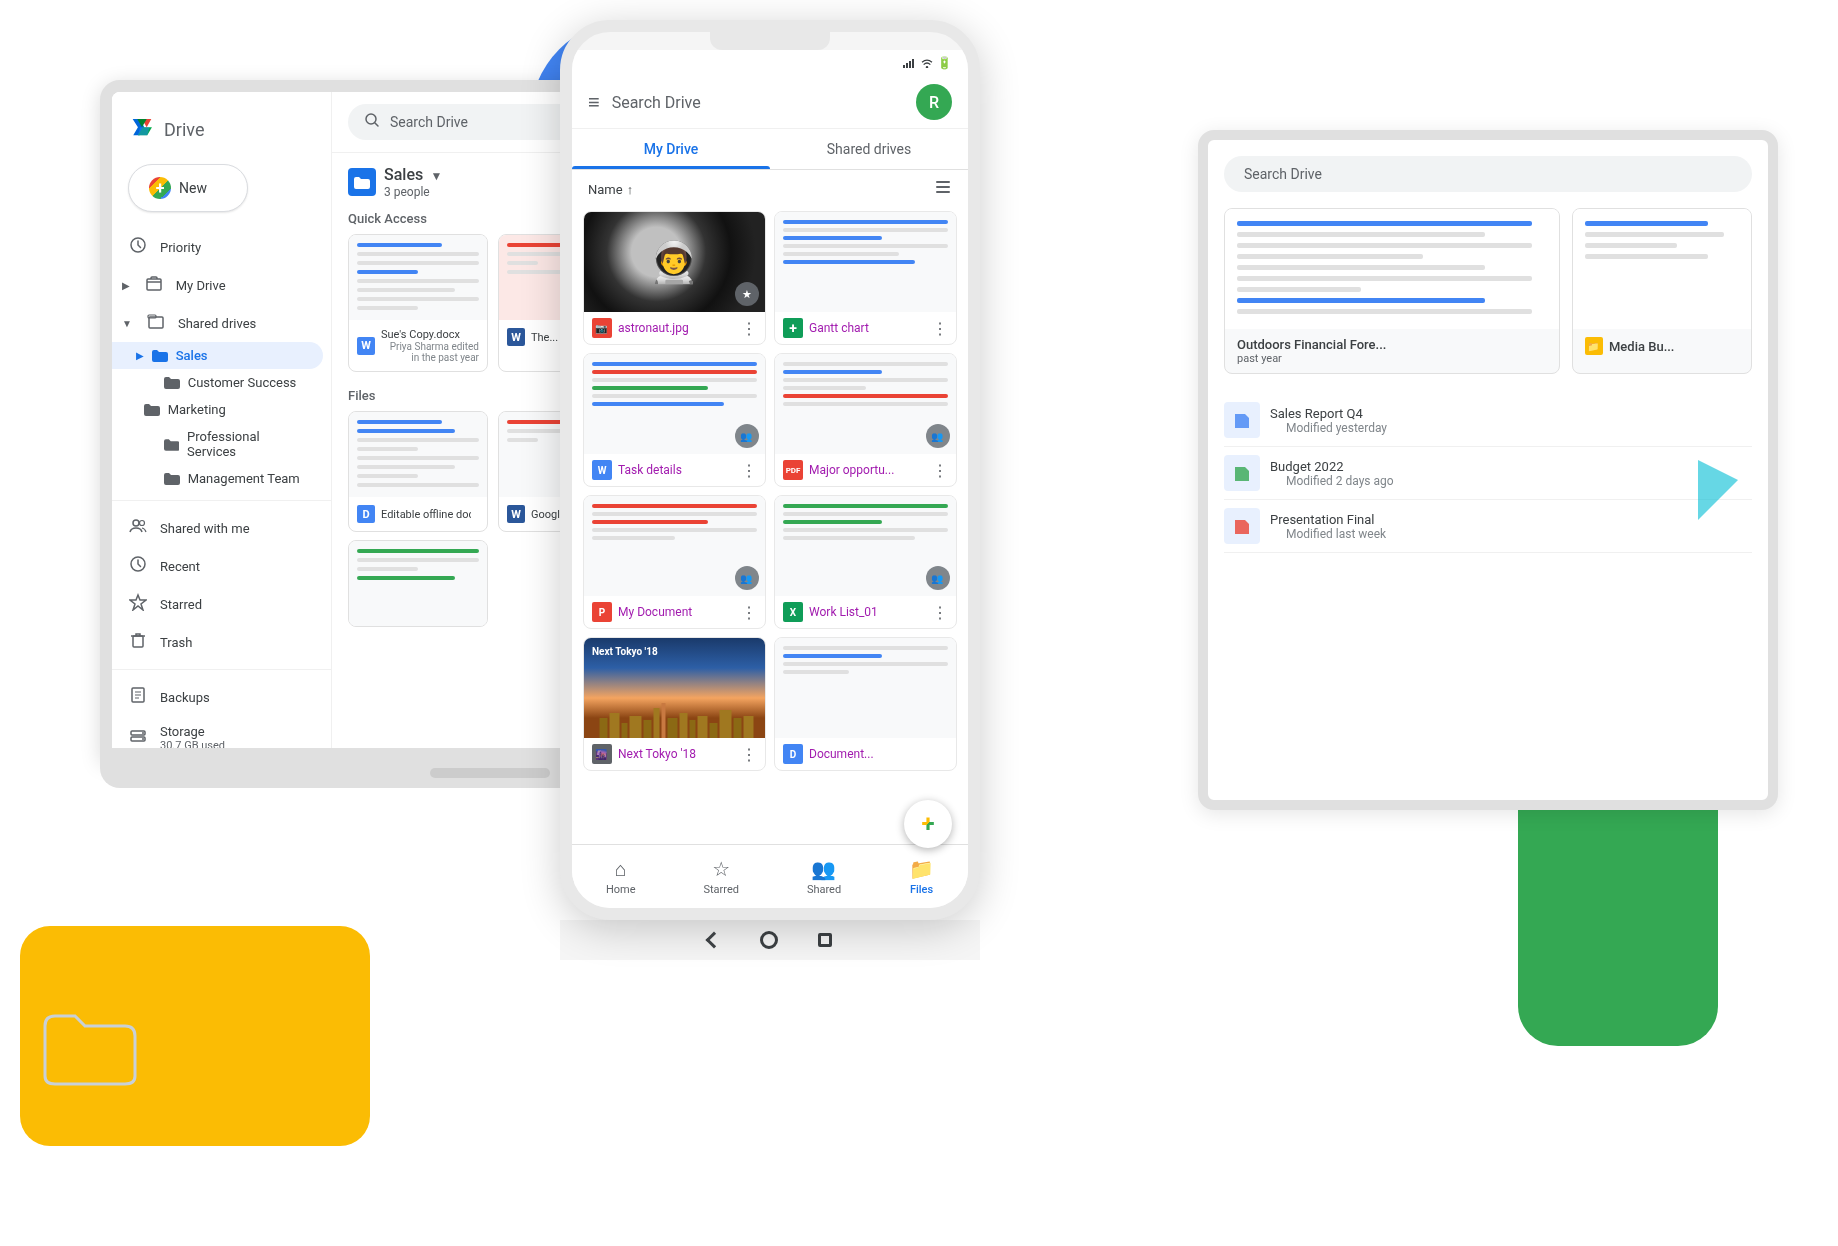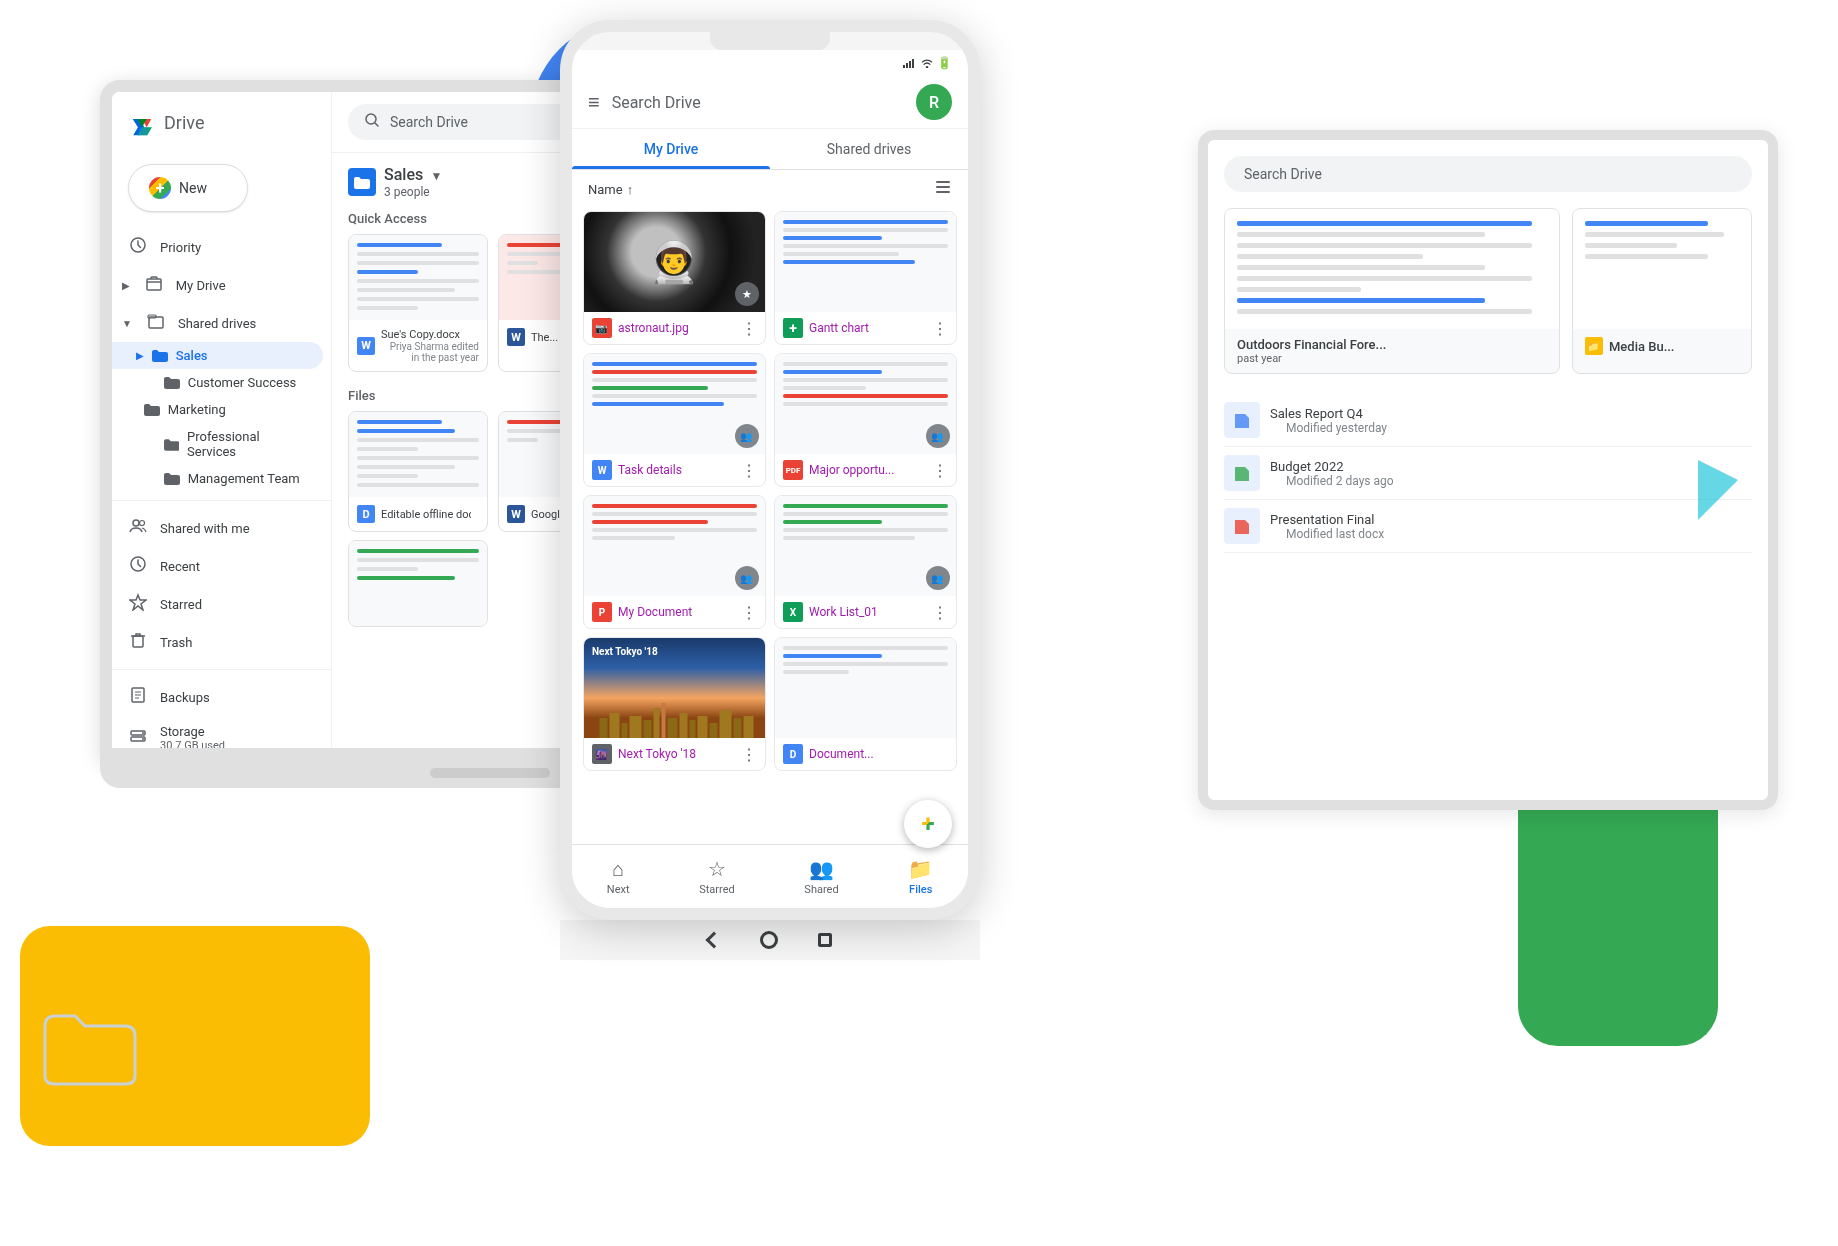--- a/index.html
+++ b/index.html
@@ -101,21 +101,21 @@
     
     .sidebar {
       width: 220px;
       background: #fff;
       border-right: 1px solid #f0f0f0;
       padding: 12px 0;
       flex-shrink: 0;
     }
     .sidebar-logo {
       display: flex;
-      align-items: flex-start;
+      align-items: flex-end;
       padding: 8px 16px 16px;
       gap: 8px;
     }
     .drive-logo-icon {
       width: 28px;
       height: 28px;
     }
     .sidebar-logo-text {
       font-size: 18px;
       color: #5f6368;
@@ -1234,21 +1234,21 @@
 
       </div>
 
       <div class="mobile-fab">
         <span class="fab-plus">+</span>
       </div>
 
       <div class="mobile-bottom-nav">
         <div class="mobile-nav-item">
           <span class="mobile-nav-icon">⌂</span>
-          <span class="mobile-nav-label">Next</span>
+          <span class="mobile-nav-label">Home</span>
         </div>
         <div class="mobile-nav-item">
           <span class="mobile-nav-icon">☆</span>
           <span class="mobile-nav-label">Starred</span>
         </div>
         <div class="mobile-nav-item">
           <span class="mobile-nav-icon">👥</span>
           <span class="mobile-nav-label">Shared</span>
         </div>
         <div class="mobile-nav-item">
@@ -1337,21 +1337,21 @@
         </div>
       </div>
       <div class="desktop-file-row">
         <div class="desktop-file-icon-wrap">
           <svg width="20" height="20" viewBox="0 0 20 20">
               <path d="M3 4h10l4 4v10H3z" fill="#ea4335" opacity="0.8"></path>
             </svg>
         </div>
         <div>
           <div class="desktop-file-name">Presentation Final</div>
-          <div class="desktop-file-meta">Modified last docx</div>
+          <div class="desktop-file-meta">Modified last week</div>
         </div>
       </div>
     </div>
 
     <div style="position:absolute; bottom:280px; right:30px; width:40px; height:60px;">
       <svg width="40" height="60" viewBox="0 0 40 60">
         <path d="M0 0 L40 20 L0 60 Z" fill="#00bcd4" opacity="0.6"></path>
       </svg>
     </div>
   </div>

